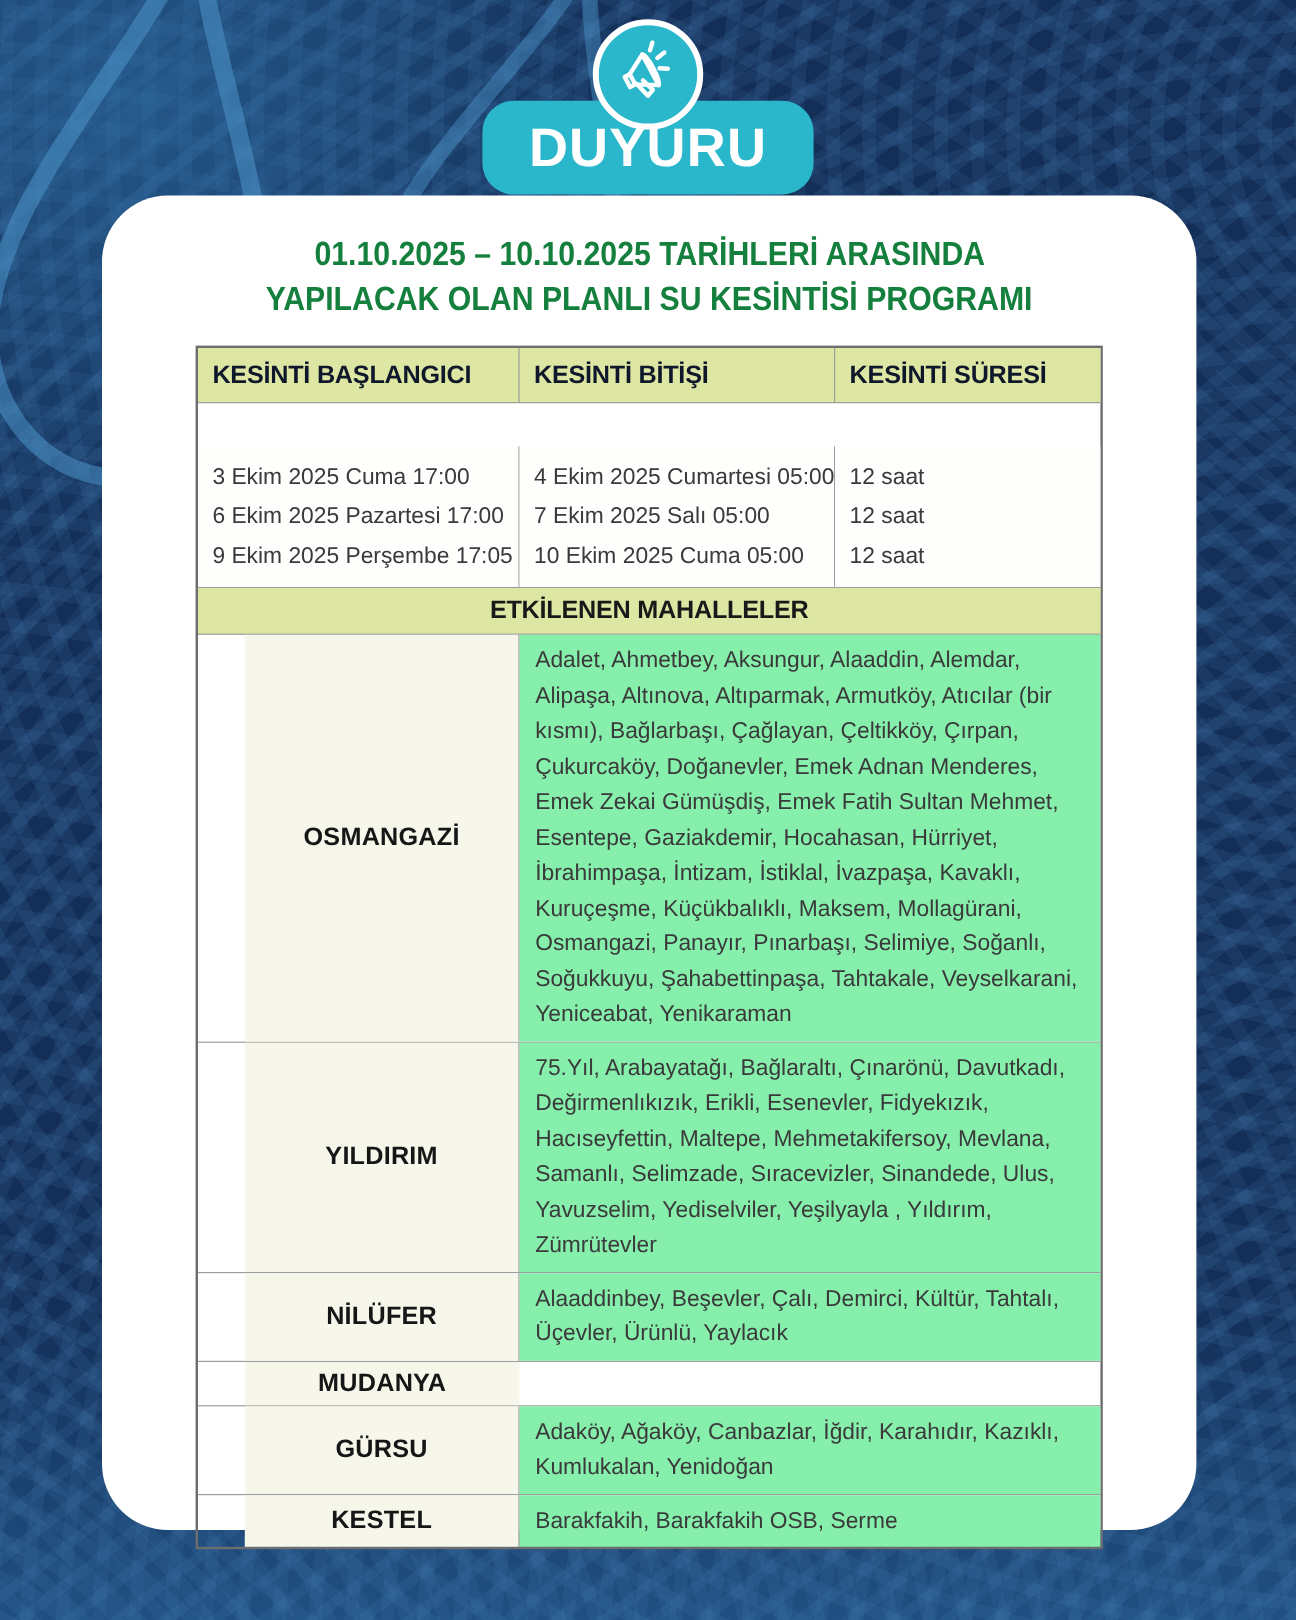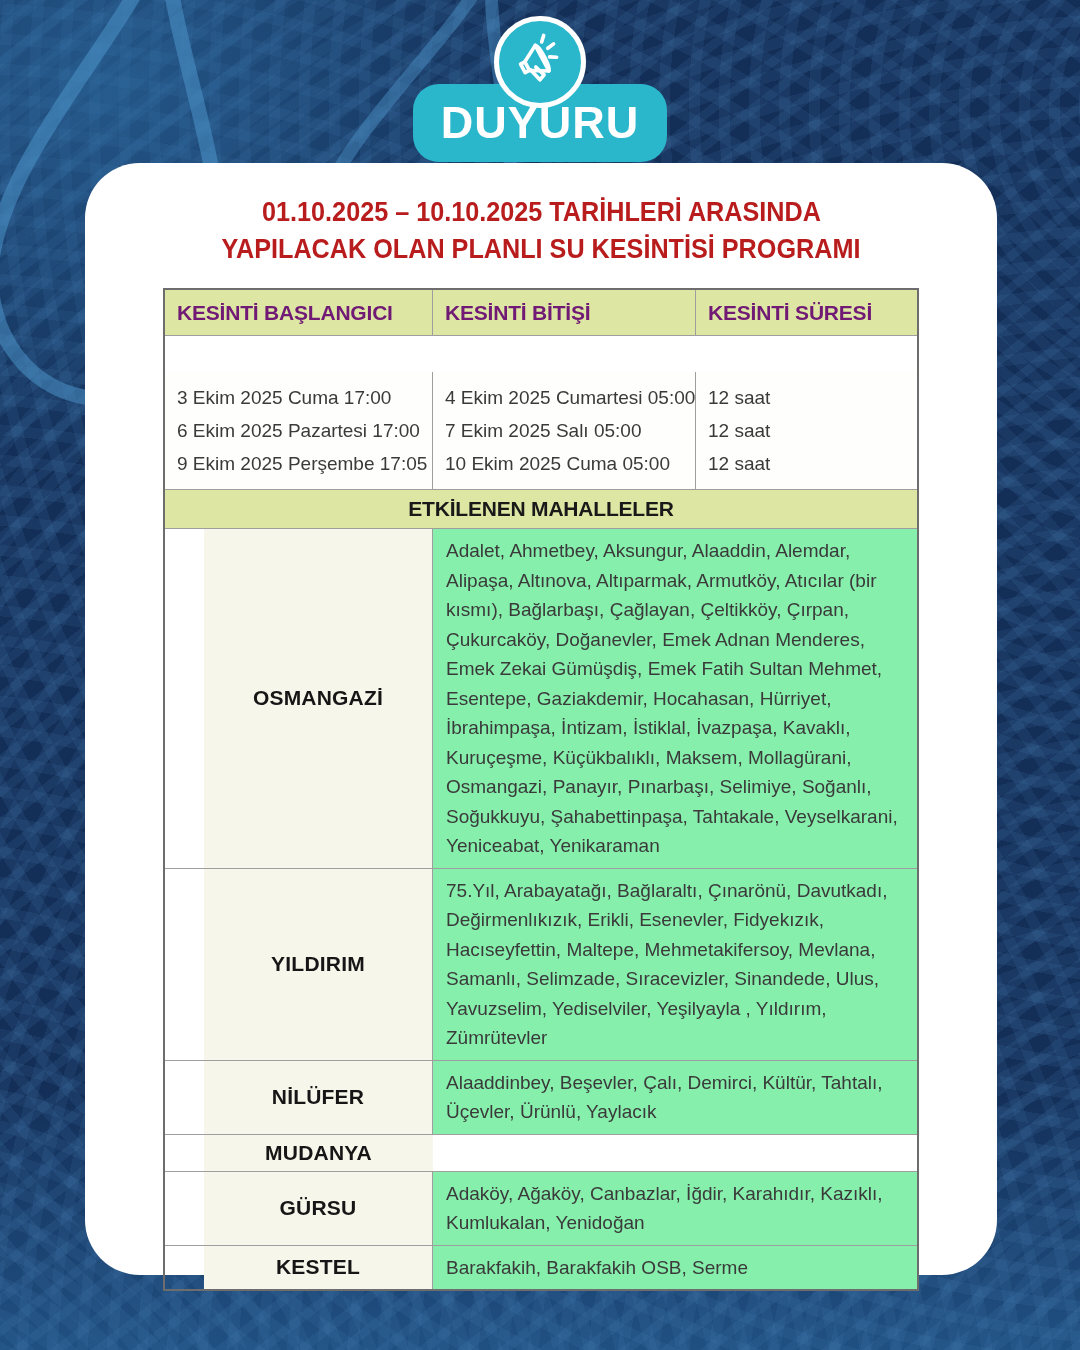--- a/index.html
+++ b/index.html
@@ -34,51 +34,51 @@
   
   .badge-circle {
     position:absolute; left:50%; top:16px; transform:translateX(-50%);
     width:92px; height:92px; border-radius:50%;
     background:var(--teal); border:5px solid #ffffff;
     display:flex; align-items:center; justify-content:center;
     z-index:3;
   }
   .badge {
     position:absolute; left:50%; top:84px; transform:translateX(-50%);
-    width:254px; height:78px; border-radius:26px;
+    width:276px; height:78px; border-radius:26px;
     background:var(--teal);
     display:flex; align-items:center; justify-content:center;
     z-index:2;
     color:#ffffff; font-size:45px; font-weight:800; letter-spacing:1px;
   }
 
   
   .title {
     padding-top:30px; text-align:center;
-    color:#b91c1c; font-weight:800; font-size:28px; line-height:37px;
+    color:#15803d; font-weight:800; font-size:28px; line-height:37px;
   }
   .title .tline { display:inline-block; transform:scaleX(.90); white-space:nowrap; }
 
   
   .table {
     width:756px; margin:21px auto 0;
     border:2px solid #6d6d6d;
     font-size:19px; color:#3a3a3a;
   }
   .row { display:grid; border-bottom:1px solid #9e9e9e; }
   .row:last-child { border-bottom:none; }
   .cols3 { grid-template-columns:268px 263px 1fr; }
   .cols2 { grid-template-columns:268px 1fr; }
   .cell { border-right:1px solid #9e9e9e; }
   .cell:last-child { border-right:none; }
 
   .head-row { background:#dde7a3; }
   .head-cell {
     padding:11px 12px 10px;
-    font-weight:800; font-size:21px; color:#701a75; letter-spacing:-0.2px;
+    font-weight:800; font-size:21px; color:#0f172a; letter-spacing:-0.2px;
     white-space:nowrap;
   }
   .date-cell { padding:9px 12px; line-height:33px; background:#fefefc; white-space:nowrap;margin-top:36px; }
   .band-row { background:#dde7a3; }
   .band-cell {
     padding:7px 25px; text-align:center;
     font-weight:800; font-size:21px; color:#191919; letter-spacing:-0.2px;
   }
   .district-cell {
     background:#f7f6ea;

